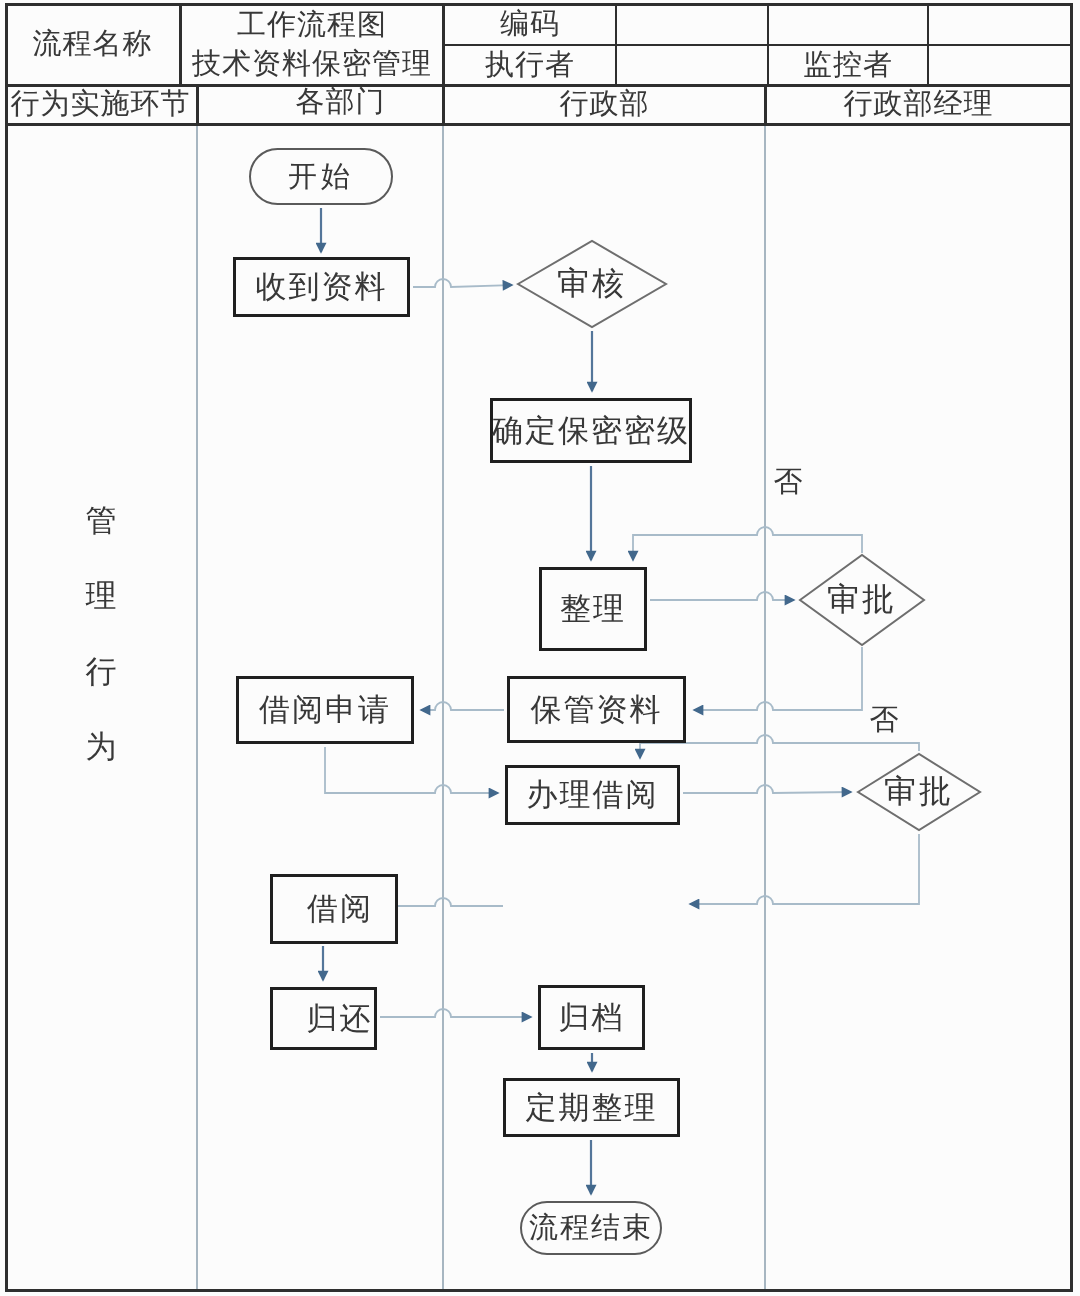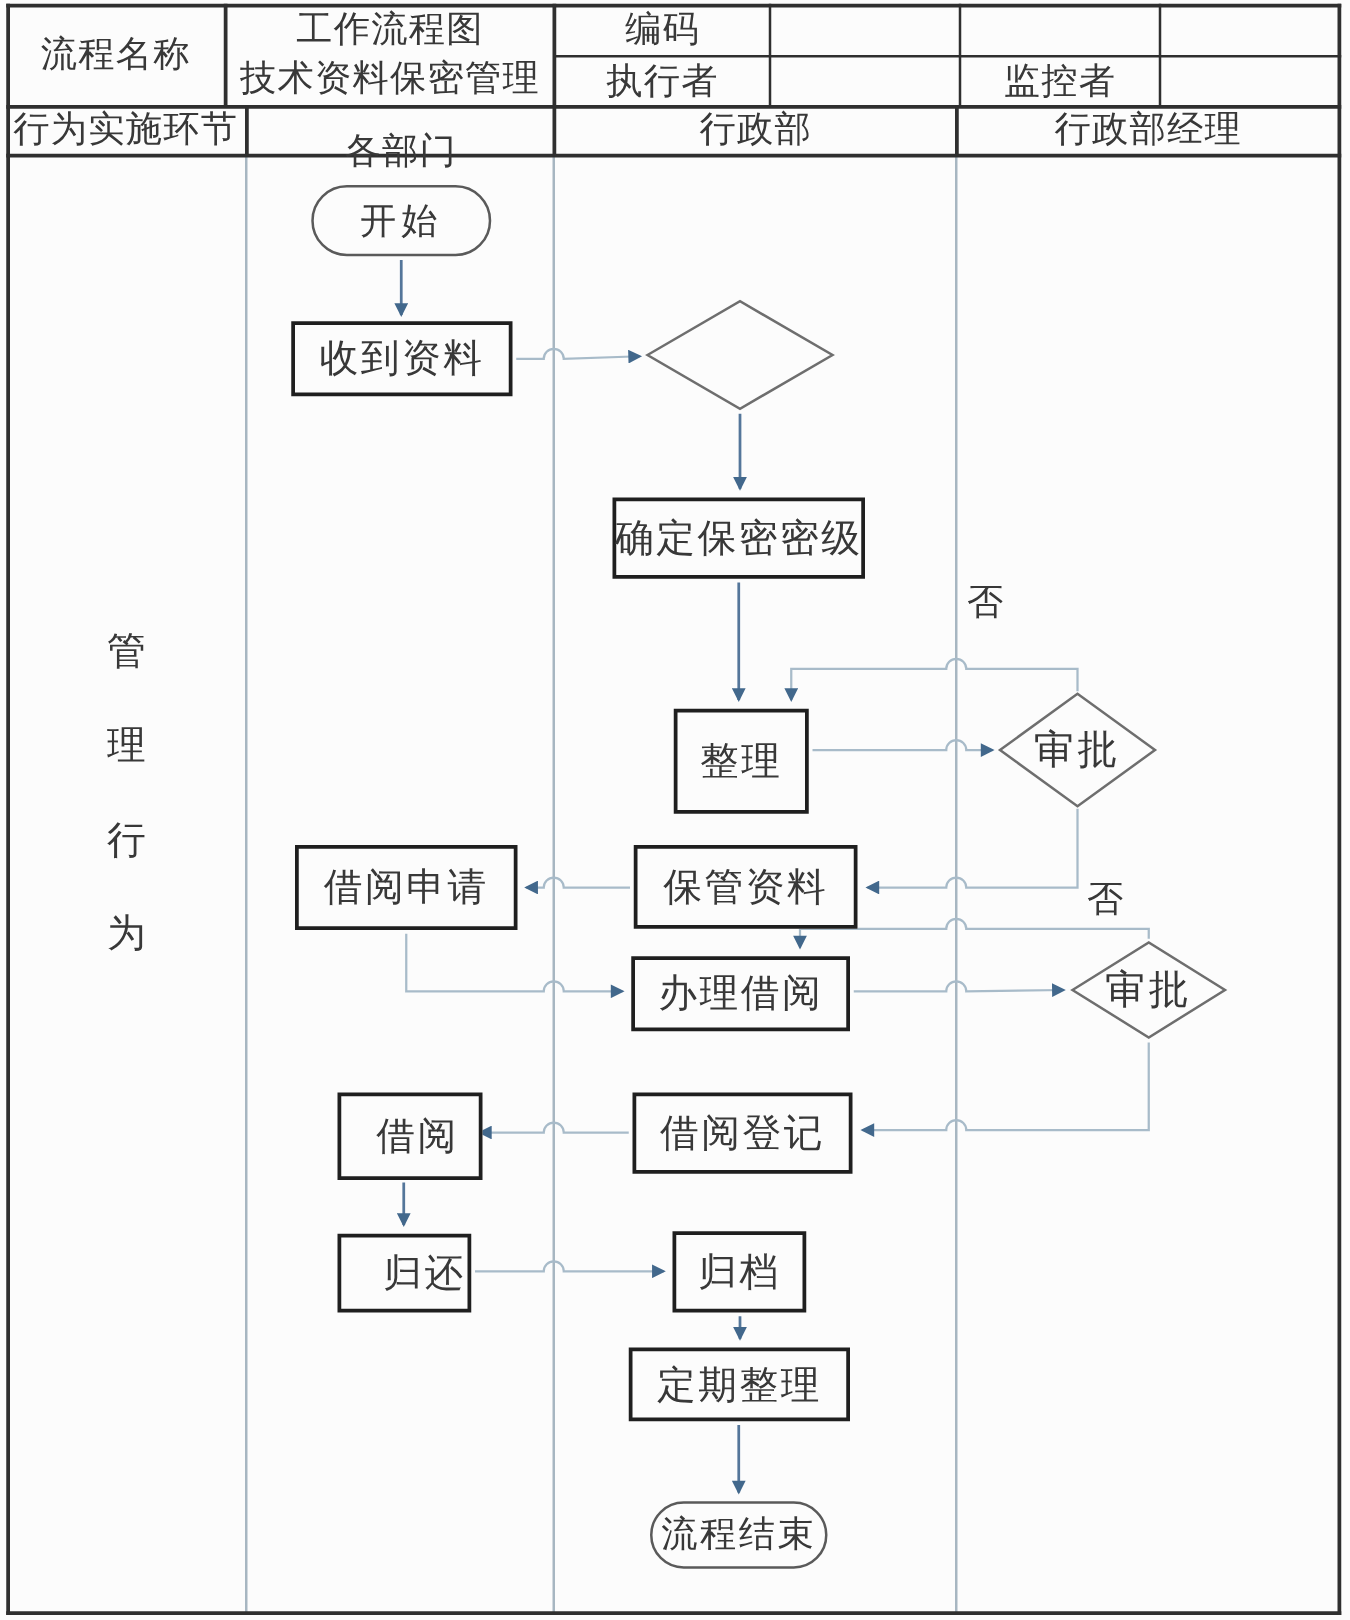--- a/index.html
+++ b/index.html
@@ -69,21 +69,21 @@
     <span>技术资料保密管理</span>
   </div>
   <div class="cell" style="left:445px;top:3px;width:170px;height:41px;">编码</div>
   <div class="cell" style="left:617px;top:3px;width:150px;height:41px;"></div>
   <div class="cell" style="left:445px;top:46px;width:170px;height:38px;">执行者</div>
   <div class="cell" style="left:617px;top:46px;width:150px;height:38px;"></div>
   <div class="cell" style="left:769px;top:46px;width:158px;height:38px;">监控者</div>
   <div class="cell" style="left:929px;top:46px;width:141px;height:38px;"></div>
 
   <div class="cell" style="left:5px;top:85px;width:191px;height:38px;">行为实施环节</div>
-  <div class="cell" style="left:199px;top:102px;width:243px;height:38px;">各部门</div>
+  <div class="cell" style="left:199px;top:83px;width:243px;height:38px;padding-left:20px;">各部门</div>
   <div class="cell" style="left:445px;top:85px;width:319px;height:38px;">行政部</div>
   <div class="cell" style="left:767px;top:85px;width:303px;height:38px;">行政部经理</div>
 
   <div class="side-label">
     <span>管</span>
     <span>理</span>
     <span>行</span>
     <span>为</span>
   </div>
 
@@ -121,26 +121,26 @@
     </g>
   </svg>
 
   <div class="node terminal" style="left:249px;top:148px;width:144px;height:57px;">开始</div>
   <div class="node" style="left:233px;top:257px;width:177px;height:60px;">收到资料</div>
   <div class="node" style="left:490px;top:398px;width:202px;height:65px;">确定保密密级</div>
   <div class="node" style="left:539px;top:567px;width:108px;height:84px;">整理</div>
   <div class="node" style="left:507px;top:676px;width:179px;height:67px;">保管资料</div>
   <div class="node" style="left:236px;top:676px;width:178px;height:68px;">借阅申请</div>
   <div class="node" style="left:505px;top:765px;width:175px;height:60px;">办理借阅</div>
-  <div class="node" style="left:506px;top:874px;width:176px;height:65px;">借阅登记</div>
-  <div class="node" style="left:270px;top:874px;width:116px;height:70px;padding-left:12px;">借阅</div>
+  <div class="node" style="left:270px;top:874px;width:128px;height:70px;padding-left:12px;">借阅</div>
   <div class="node" style="left:270px;top:987px;width:107px;height:63px;padding-left:32px;">归还</div>
   <div class="node" style="left:538px;top:985px;width:107px;height:65px;">归档</div>
   <div class="node" style="left:503px;top:1078px;width:177px;height:59px;">定期整理</div>
   <div class="node terminal" style="left:520px;top:1201px;width:142px;height:54px;letter-spacing:2px;">流程结束</div>
 
+  <div class="dlabel" style="left:518px;top:241px;width:148px;height:86px;">审核</div>
   <div class="dlabel" style="left:800px;top:555px;width:124px;height:90px;">审批</div>
   <div class="dlabel" style="left:858px;top:754px;width:122px;height:76px;">审批</div>
 
   <div class="no-label" style="left:766px;top:462px;width:44px;height:40px;">否</div>
   <div class="no-label" style="left:862px;top:700px;width:44px;height:40px;">否</div>
 
 </div>
 
 </body></html>

